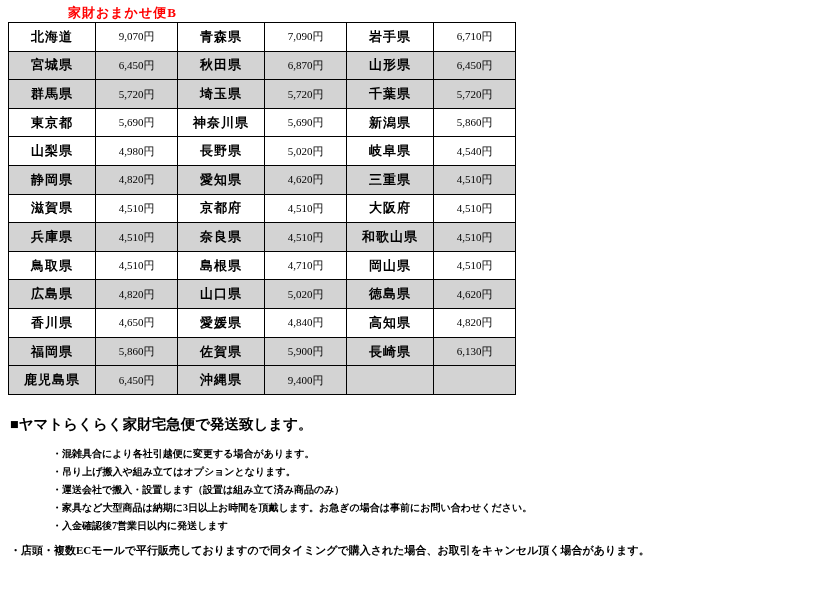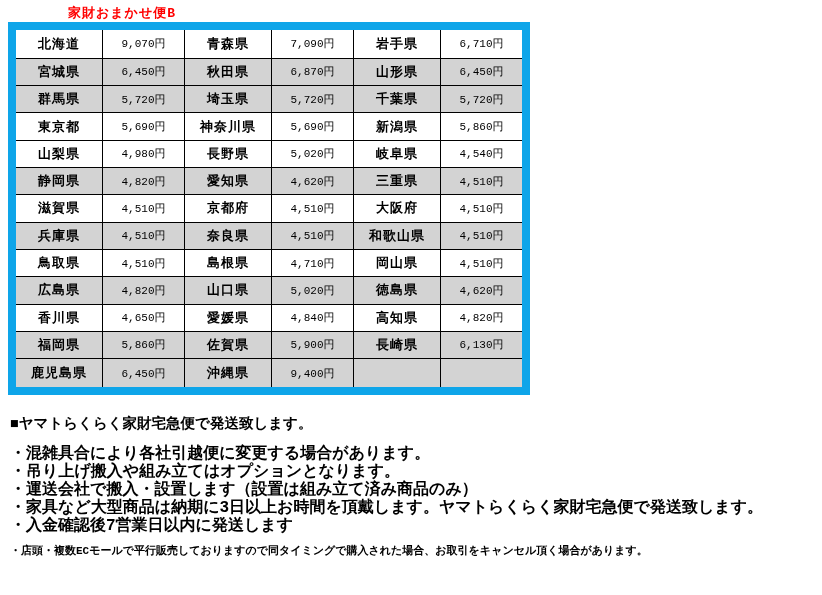--- a/index.html
+++ b/index.html
@@ -1,39 +1,39 @@
 <!DOCTYPE html>
 <html style="--title-red: #ff0000; --row-shade: #d3d3d3;"><head>
 <meta charset="utf-8">
 <style>
   html,body{margin:0;padding:0;background:#ffffff;}
   .canvas{
     position:relative;
     width:822px;height:595px;
     background:#ffffff;
-    font-family:Liberation Mono, monospace;
+    font-family:Liberation Serif, serif;
     color:#000000;
     overflow:hidden;
   }
   .table-title{
     position:absolute;
     left:68px;top:4px;
     font-size:13px;
     font-weight:bold;
     color:var(--title-red,#ff0000);
     letter-spacing:1px;
     white-space:nowrap;
   }
   table.fee-table{
     position:absolute;
     left:8px;top:22px;
     width:501px;height:373px;
     border-collapse:collapse;
     table-layout:fixed;
-    border:8px solid #0ea5e9;
+    border:1px solid #0ea5e9;
   }
   table.fee-table td{
     border:1px solid #000;
     text-align:center;
     vertical-align:middle;
     padding:0;
     overflow:hidden;
     white-space:nowrap;
   }
   td.pref{width:86px;font-size:13px;font-weight:bold;letter-spacing:1px;}
@@ -45,24 +45,25 @@
     width:806px;
   }
   .notes-heading{
     font-size:14.5px;
     font-weight:bold;
     line-height:17px;
     margin-bottom:12px;
     white-space:nowrap;
   }
   .note-bullet{
-    font-size:16px;
+    font-size:10px;
     font-weight:bold;
     line-height:18px;
     white-space:nowrap;
+    margin-left:42px;
   }
   .footnote{
     font-size:11px;
     font-weight:bold;
     margin-top:8px;
     white-space:nowrap;
   }
 </style>
 </head>
 <body>
@@ -179,19 +180,19 @@
         </tr>
       </tbody>
   </table>
 
   <div class="notes">
     <div class="notes-heading">■ヤマトらくらく家財宅急便で発送致します。</div>
     <div>
       <div class="note-bullet">・混雑具合により各社引越便に変更する場合があります。</div>
       <div class="note-bullet">・吊り上げ搬入や組み立てはオプションとなります。</div>
       <div class="note-bullet">・運送会社で搬入・設置します（設置は組み立て済み商品のみ）</div>
-      <div class="note-bullet">・家具など大型商品は納期に3日以上お時間を頂戴します。ヤマトらくらく家財宅急便で発送致します。</div>
+      <div class="note-bullet">・家具など大型商品は納期に3日以上お時間を頂戴します。お急ぎの場合は事前にお問い合わせください。</div>
       <div class="note-bullet">・入金確認後7営業日以内に発送します</div>
     </div>
     <div class="footnote">・店頭・複数ECモールで平行販売しておりますので同タイミングで購入された場合、お取引をキャンセル頂く場合があります。</div>
   </div>
 
 </div>
 
 </body></html>

